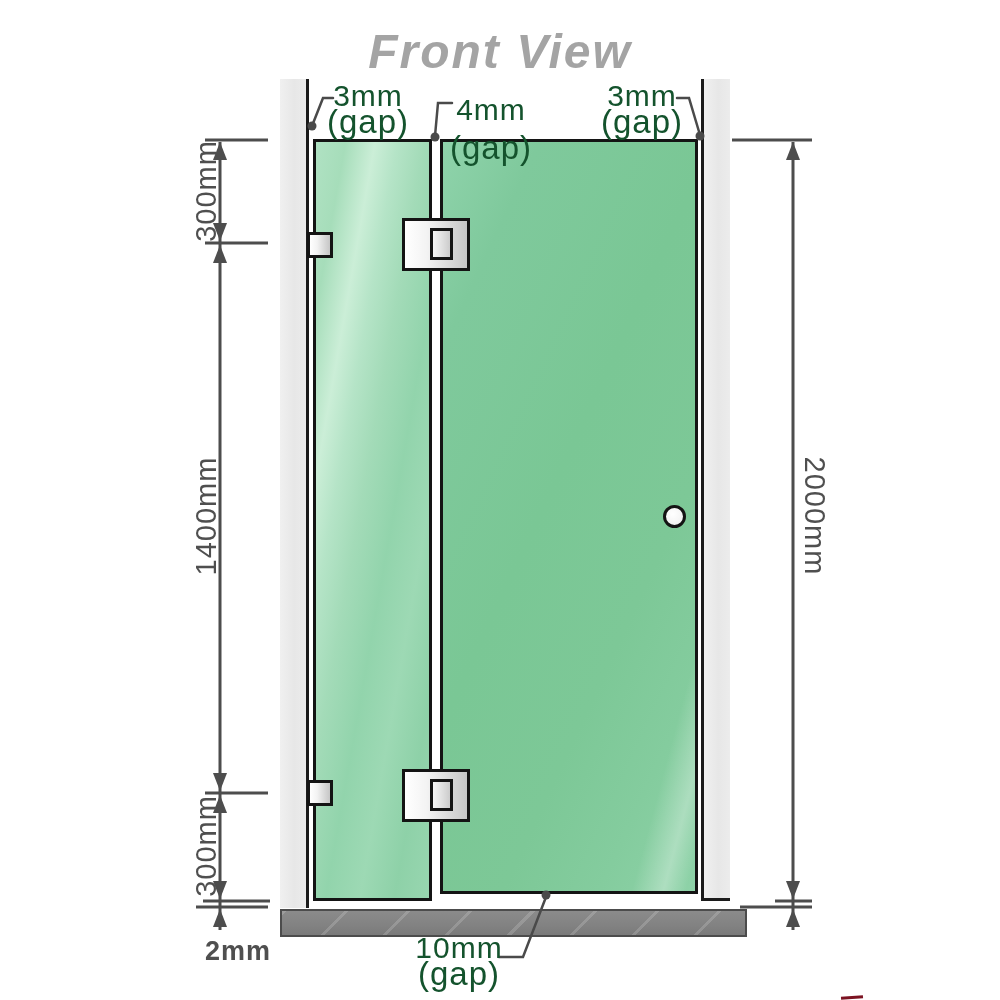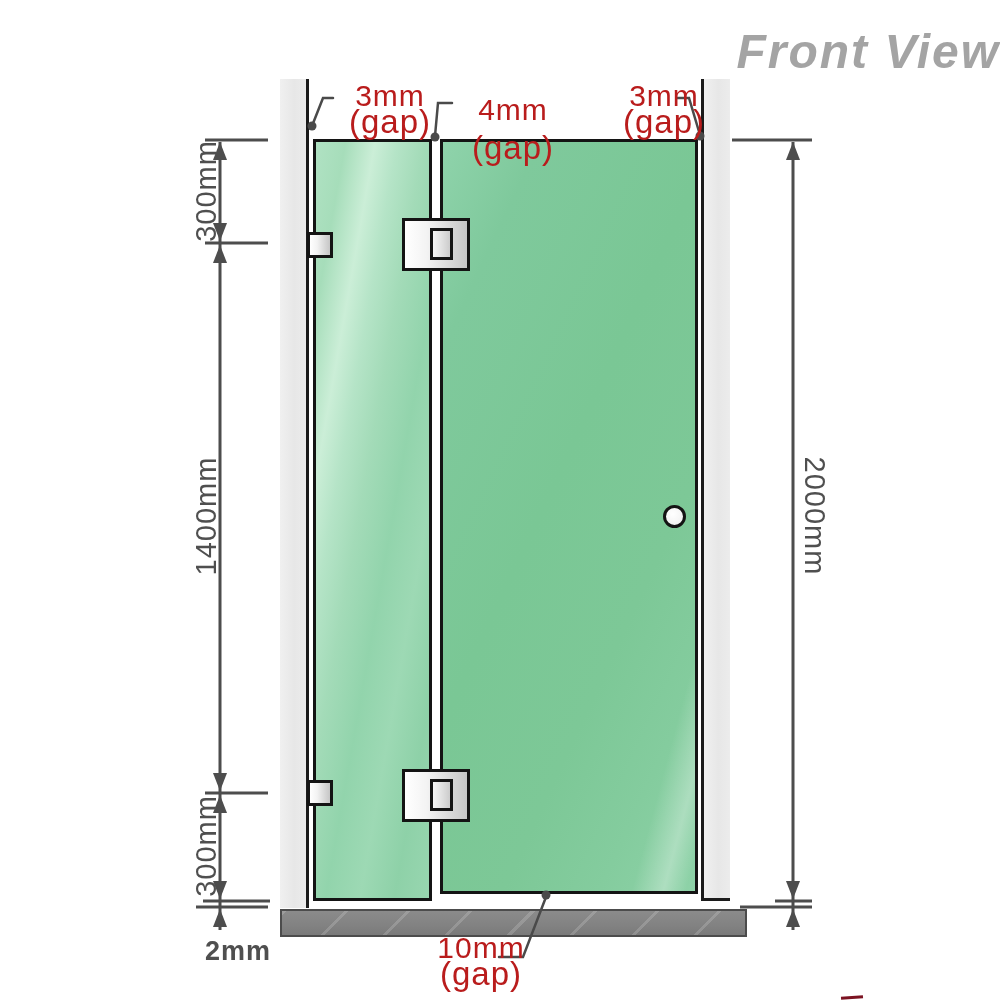--- a/index.html
+++ b/index.html
@@ -12,21 +12,21 @@
     height: 1000px;
     background: #ffffff;
     overflow: hidden;
   }
 
   
   .title {
     position: absolute;
     left: 0; right: 0;
     top: 24px;
-    text-align: right;
+    text-align: center;
     font-size: 48px;
     font-weight: bold;
     font-style: italic;
     letter-spacing: 2px;
     color: #a4a4a4;
   }
 
   
   .wall {
     position: absolute;
@@ -101,25 +101,24 @@
     letter-spacing: 1px;
     white-space: nowrap;
     transform: translate(-50%, -50%);
   }
   .dim-label.rot-ccw { transform: translate(-50%, -50%) rotate(-90deg); }
   .dim-label.rot-cw  { transform: translate(-50%, -50%) rotate(90deg); }
   .dim-label.big { font-size: 27px; font-weight: bold; }
 
   .gap-label {
     position: absolute;
-    color: #b91c1c;
+    color: #14532d;
     text-align: center;
     transform: translate(-50%, 0);
     white-space: nowrap;
-    margin-left: 22px;
   }
   .gap-label .val { font-size: 30px; line-height: 28px; letter-spacing: 1px; }
   .gap-label .suf { font-size: 33px; line-height: 24px; letter-spacing: 1px; }
   .gap-label.tall .suf { margin-top: 12px; }
 
   .svg-overlay {
     position: absolute;
     left: 0; top: 0;
     pointer-events: none;
   }

